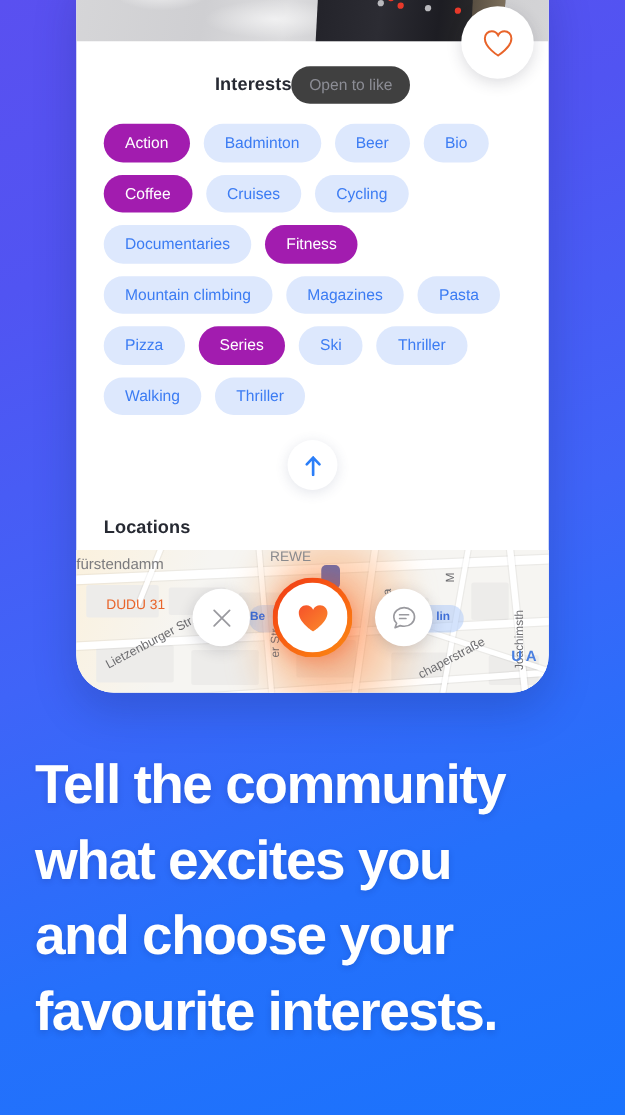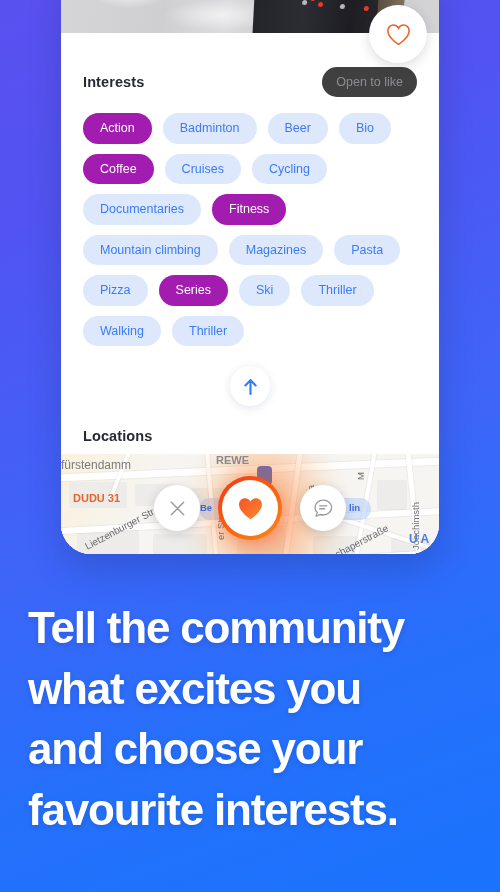--- a/index.html
+++ b/index.html
@@ -78,22 +78,22 @@
     z-index: 5;
   }
 
   
   .section {
     padding: 0 22px;
   }
   .section-head {
     display: flex;
     align-items: center;
-    justify-content: space-between;
-    margin-top: 34px;
+    justify-content: center;
+    margin-top: 20px;
     margin-bottom: 16px;
   }
   .section-title {
     font-size: 14.5px;
     font-weight: bold;
     color: #272a33;
     letter-spacing: .1px;
   }
   .badge-open {
     background: #404040;
@@ -180,21 +180,21 @@
     background: radial-gradient(ellipse at center, rgba(255,96,20,.55) 0%, rgba(255,130,40,.32) 38%, rgba(255,170,90,.12) 62%, rgba(255,200,140,0) 78%);
     filter: blur(7px);
   }
   .map-label {
     position: absolute;
     font-size: 9.5px;
     color: #6d6d70;
     white-space: nowrap;
   }
   .map-label.blue { color: #3f6fd8; font-weight: bold; }
-  .map-label.orange { color: #e8642a; font-weight: bold; font-size: 11px; }
+  .map-label.orange { color: #e8642a; font-weight: normal; font-size: 11px; margin-left: 12px; }
   .map-label.big { font-size: 12px; color: #7b7b7e; }
   .map-label.rot { transform: rotate(-90deg); transform-origin: left top; }
   .map-label.rot-d { transform: rotate(-28deg); transform-origin: left top; }
   .map-pill {
     position: absolute;
     height: 22px;
     border-radius: 11px;
     background: rgba(170,200,250,.5);
   }
   .poi {
@@ -353,21 +353,21 @@
 
     <div class="map-pill" style="left:138px;top:44px;width:60px;"></div>
     <div class="map-pill" style="left:250px;top:44px;width:60px;"></div>
 
     <div class="poi" style="left:196px;top:12px;"></div>
 
     <div class="heat"></div>
 
     <div class="map-label big" style="left:-4px;top:4px;">rfürstendamm</div>
     <div class="map-label orange" style="left:12px;top:38px;">DUDU 31</div>
-    <div class="map-label" style="left:155px;top:0;font-size:11px;color:#8a8a8d;font-weight:bold;">REWE</div>
+    <div class="map-label" style="left:155px;top:0;font-size:11px;color:#8a8a8d;font-weight:normal;">REWE</div>
     <div class="map-label blue" style="left:139px;top:48px;">Be</div>
     <div class="map-label blue" style="left:175px;top:48px;">Uhla</div>
     <div class="map-label blue" style="left:252px;top:48px;">9, 10</div>
     <div class="map-label blue" style="left:288px;top:48px;">lin</div>
     <div class="map-label rot-d" style="left:22px;top:88px;font-size:10px;">Lietzenburger Str.</div>
     <div class="map-label rot" style="left:244px;top:52px;">Fasa</div>
     <div class="map-label rot" style="left:294px;top:26px;">M</div>
     <div class="map-label rot" style="left:349px;top:96px;">Joachimsth</div>
     <div class="map-label rot-d" style="left:272px;top:96px;font-size:10px;">chaperstraße</div>
 

